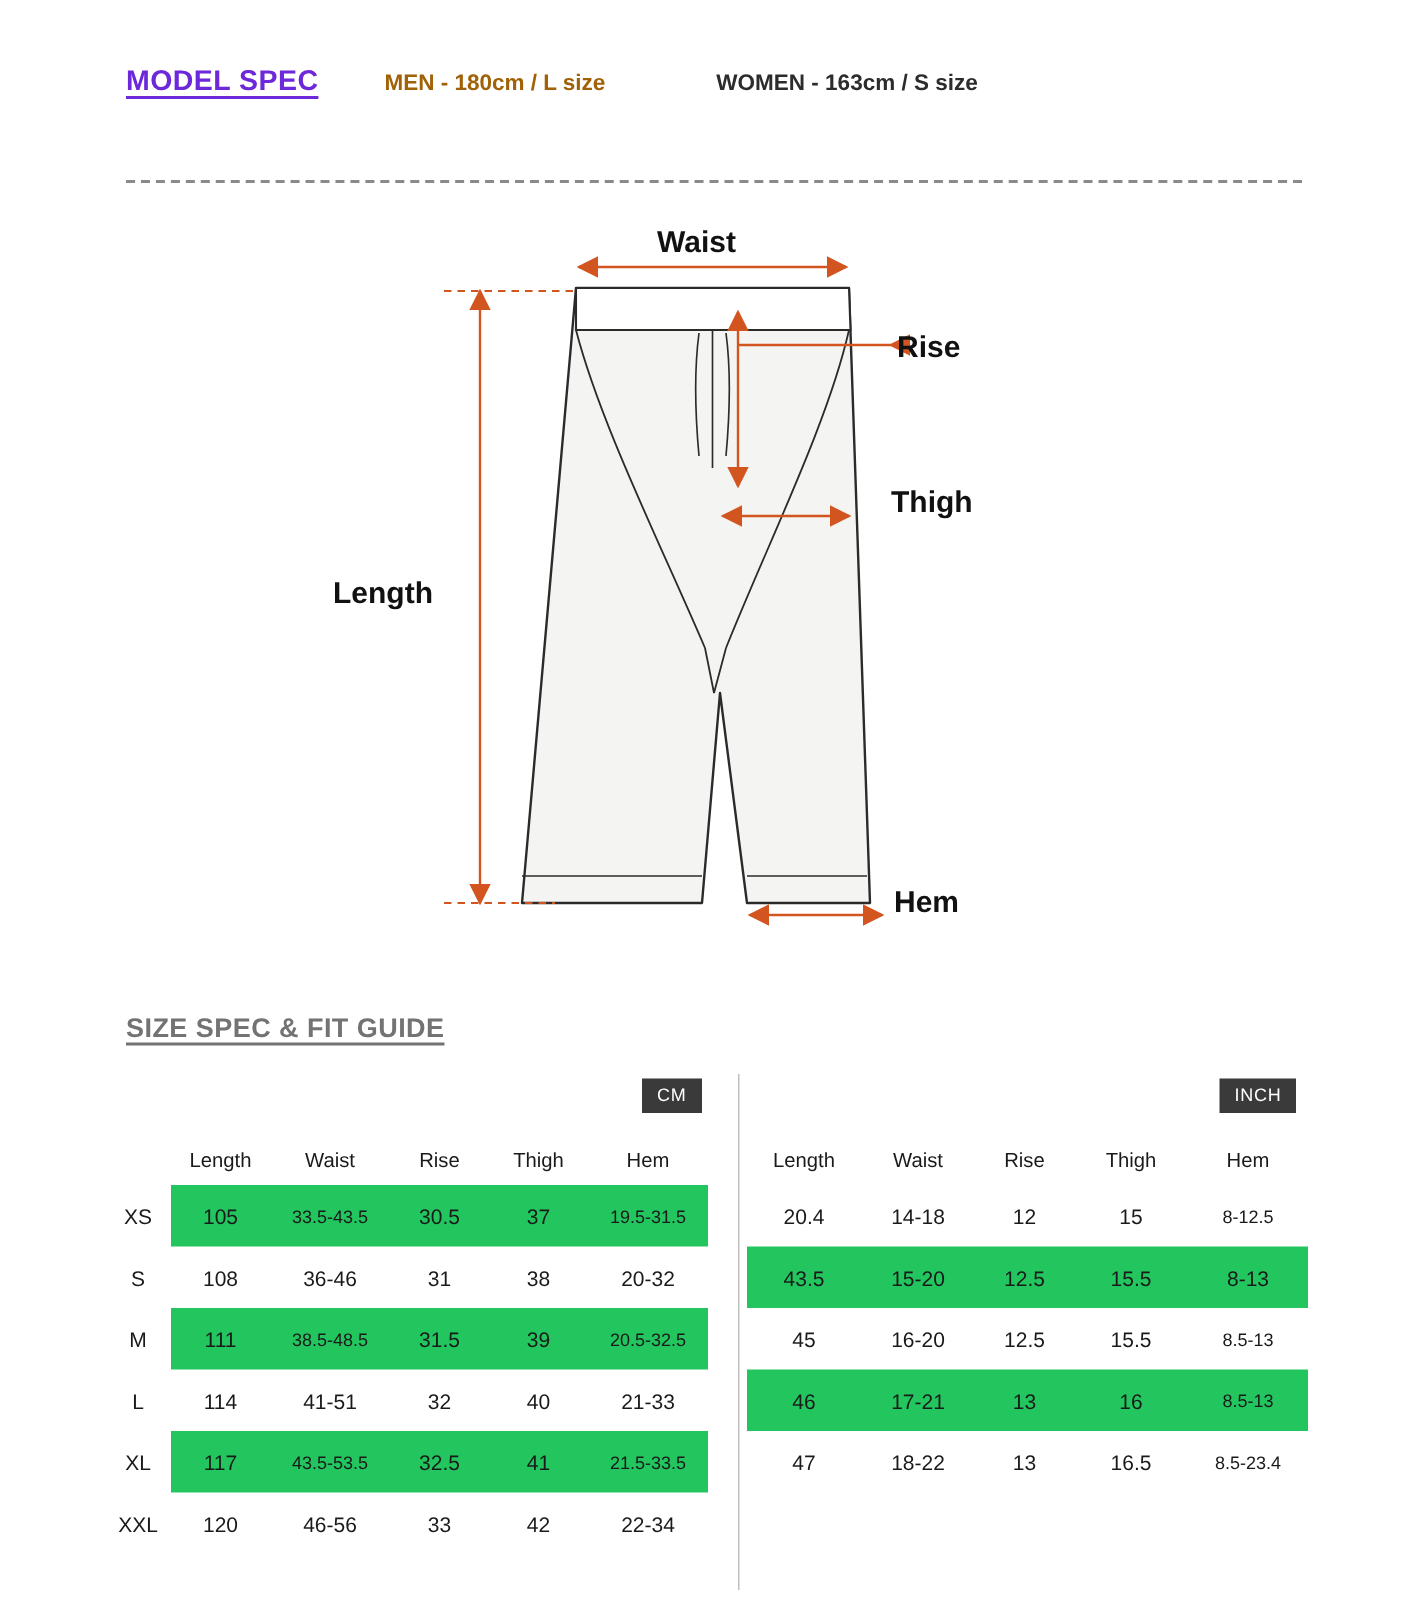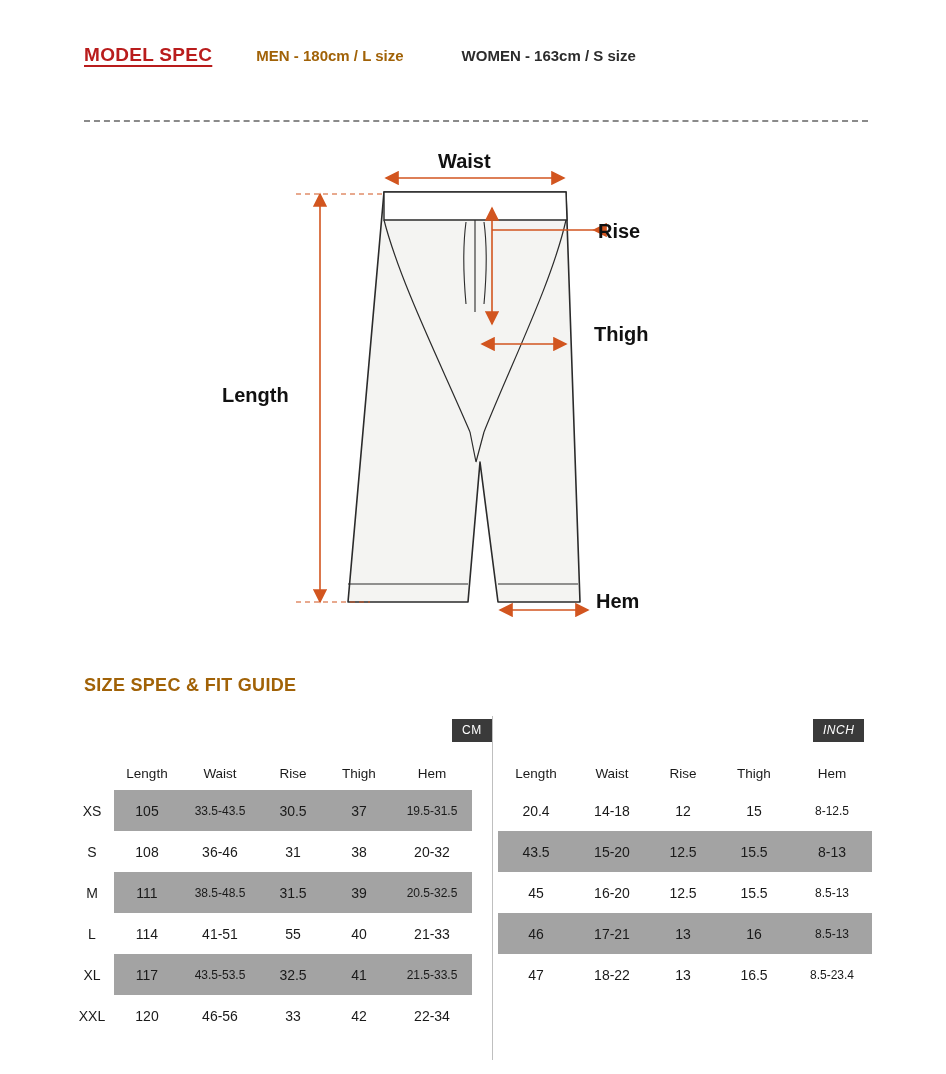--- a/index.html
+++ b/index.html
@@ -24,34 +24,34 @@
     display: flex;
     align-items: baseline;
   }
   .header-title {
     font-size: 19px;
     font-weight: bold;
     letter-spacing: 0.3px;
     text-decoration: underline;
     text-underline-offset: 4px;
     text-decoration-thickness: 2px;
-    color: #b91c1c;
+    color: #6d28d9;
   }
   .header-men {
     font-size: 15px;
     font-weight: bold;
     color: #a16207;
     margin-left: 44px;
     white-space: nowrap;
   }
   .header-women {
     font-size: 15px;
     font-weight: bold;
     color: #2c2c2c;
-    margin-left: 58px;
+    margin-left: 74px;
     white-space: nowrap;
   }
 
   
   .divider {
     position: absolute;
     left: 84px;
     top: 120px;
     width: 784px;
     height: 0;
@@ -77,35 +77,36 @@
   }
 
   
   .spec-title {
     position: absolute;
     left: 84px;
     top: 675px;
     font-size: 18px;
     font-weight: bold;
     letter-spacing: 0.3px;
+    text-decoration: underline;
     text-underline-offset: 4px;
     text-decoration-thickness: 2px;
-    color: #a16207;
+    color: #737373;
   }
 
   .unit-badge {
     position: absolute;
     background: #3a3a3a;
     color: #ffffff;
     font-size: 12px;
     padding: 4px 10px 5px 10px;
     letter-spacing: 0.5px;
   }
-  .unit-cm { left: 452px; top: 719px; }
-  .unit-inch { left: 813px; top: 719px; font-style: italic; }
+  .unit-cm { left: 428px; top: 719px; }
+  .unit-inch { left: 813px; top: 719px; }
 
   .vline {
     position: absolute;
     left: 492px;
     top: 716px;
     width: 1px;
     height: 344px;
     background: #bfbfbf;
   }
 
@@ -127,21 +128,21 @@
   }
   table.size td {
     height: 41px;
     vertical-align: middle;
   }
   .rowhead {
     font-size: 14px;
     color: #1a1a1a;
   }
   .shaded {
-    background: #a3a3a3;
+    background: #22c55e;
   }
   .small {
     font-size: 12px;
   }
 
   
   #table-cm { left: 70px; top: 756px; }
   #table-cm .c-size   { width: 44px; }
   #table-cm .c-length { width: 66px; }
   #table-cm .c-waist  { width: 80px; }
@@ -261,21 +262,21 @@
       <td class="shaded">111</td>
       <td class="shaded small">38.5-48.5</td>
       <td class="shaded">31.5</td>
       <td class="shaded">39</td>
       <td class="shaded small">20.5-32.5</td>
     </tr>
     <tr>
       <td class="rowhead">L</td>
       <td>114</td>
       <td>41-51</td>
-      <td>55</td>
+      <td>32</td>
       <td>40</td>
       <td>21-33</td>
     </tr>
     <tr>
       <td class="rowhead">XL</td>
       <td class="shaded">117</td>
       <td class="shaded small">43.5-53.5</td>
       <td class="shaded">32.5</td>
       <td class="shaded">41</td>
       <td class="shaded small">21.5-33.5</td>

